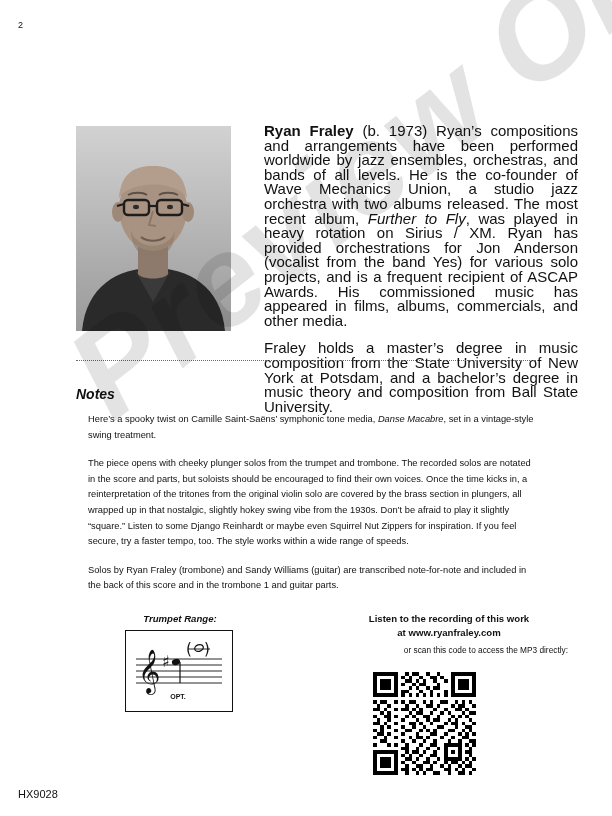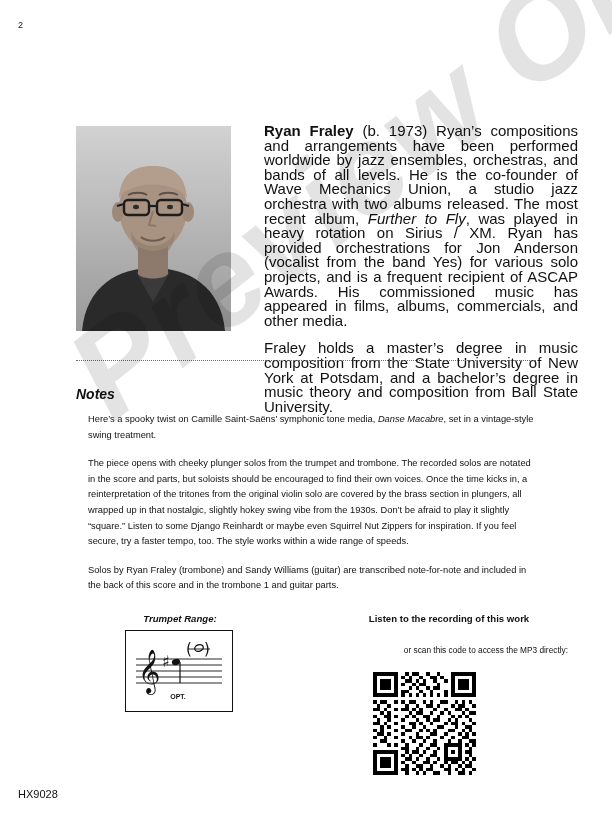--- a/index.html
+++ b/index.html
@@ -277,20 +277,21 @@
         <text x="60" y="23" font-family="DejaVu Sans, sans-serif" font-size="15" fill="#111">(</text>
         <ellipse cx="73" cy="17" rx="4.4" ry="3.2" fill="none" stroke="#111" stroke-width="1.3" transform="rotate(-18 73 17)"></ellipse>
         <text x="78" y="23" font-family="DejaVu Sans, sans-serif" font-size="15" fill="#111">)</text>
       </g>
     </svg>
   </div>
   <div class="range-opt">OPT.</div>
 
   <div class="rec-head">
     <div>Listen to the recording of this work</div>
+    <div>at www.ryanfraley.com</div>
   </div>
   <div class="rec-sub">or scan this code to access the MP3 directly:</div>
 
   <div class="qr">
     <svg width="103" height="103" viewBox="0 0 29 29" shape-rendering="crispEdges" xmlns="http://www.w3.org/2000/svg">
       <rect width="29" height="29" fill="#ffffff"></rect>
       <g fill="#000000">
 
         <rect x="0" y="0" width="7" height="1"></rect>
           <rect x="0" y="6" width="7" height="1"></rect>

